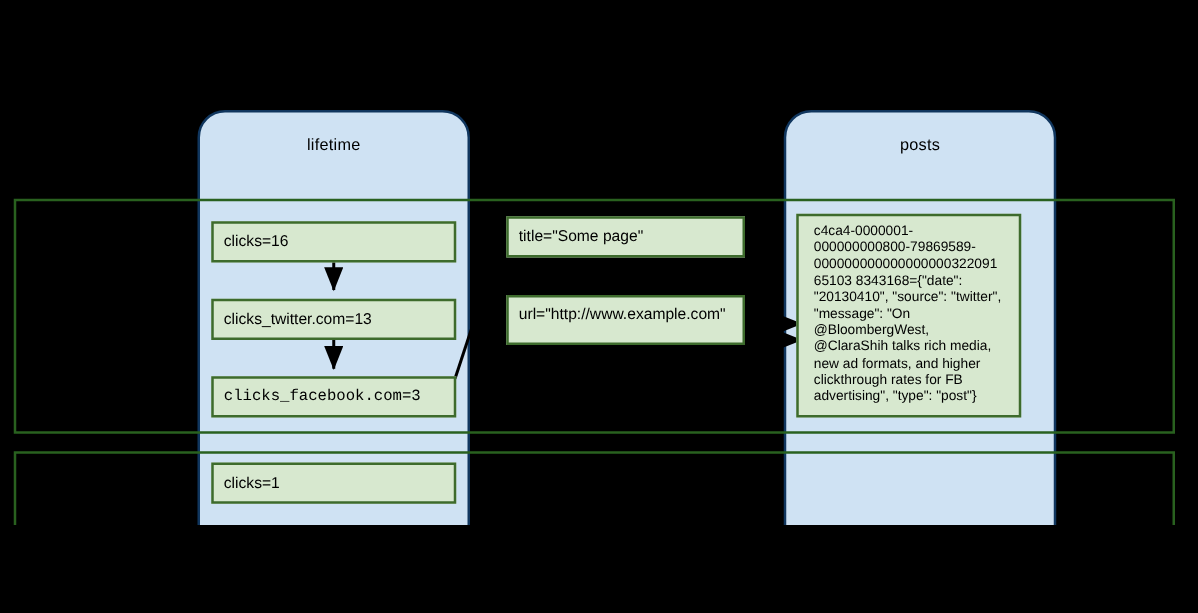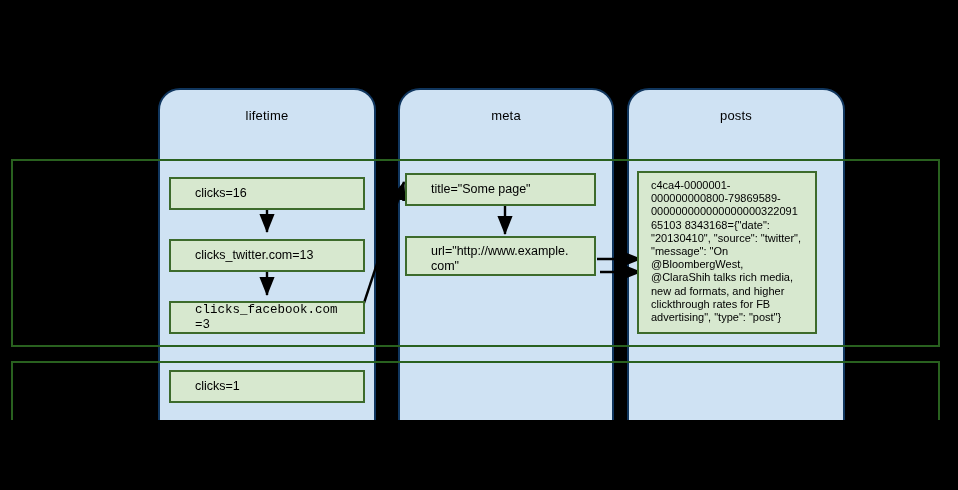--- a/index.html
+++ b/index.html
@@ -46,21 +46,21 @@
 
   
   .node {
     position: absolute;
     background: #d7e8cf;
     border: 2px solid #3d6b2c;
     box-sizing: border-box;
     font-size: 12.5px;
     line-height: 15px;
     color: #000000;
-    padding: 6px 24px;
+    padding: 6px 8px;
     overflow: hidden;
     word-break: break-all;
     white-space: pre-wrap;
   }
   .node.center-v {
     display: flex;
     align-items: center;
     padding-top: 0;
     padding-bottom: 0;
   }
@@ -83,23 +83,20 @@
 </style>
 </head>
 <body>
 
 <div id="canvas">
 
   <div class="pool" style="left:158px; top:88px; width:218px; height:382px;">
     <div class="pool-label">lifetime</div>
   </div>
 
-  <div class="pool" style="left:398px; top:88px; width:216px; height:382px;">
-    <div class="pool-label">meta</div>
-  </div>
 
   <div class="pool" style="left:627px; top:88px; width:218px; height:382px;">
     <div class="pool-label">posts</div>
   </div>
 
   <div class="band" style="left:11px; top:159px; width:929px; height:188px;"></div>
 
   <div class="band" style="left:11px; top:361px; width:929px; height:68px;"></div>
 
   <svg class="arrow-svg">

